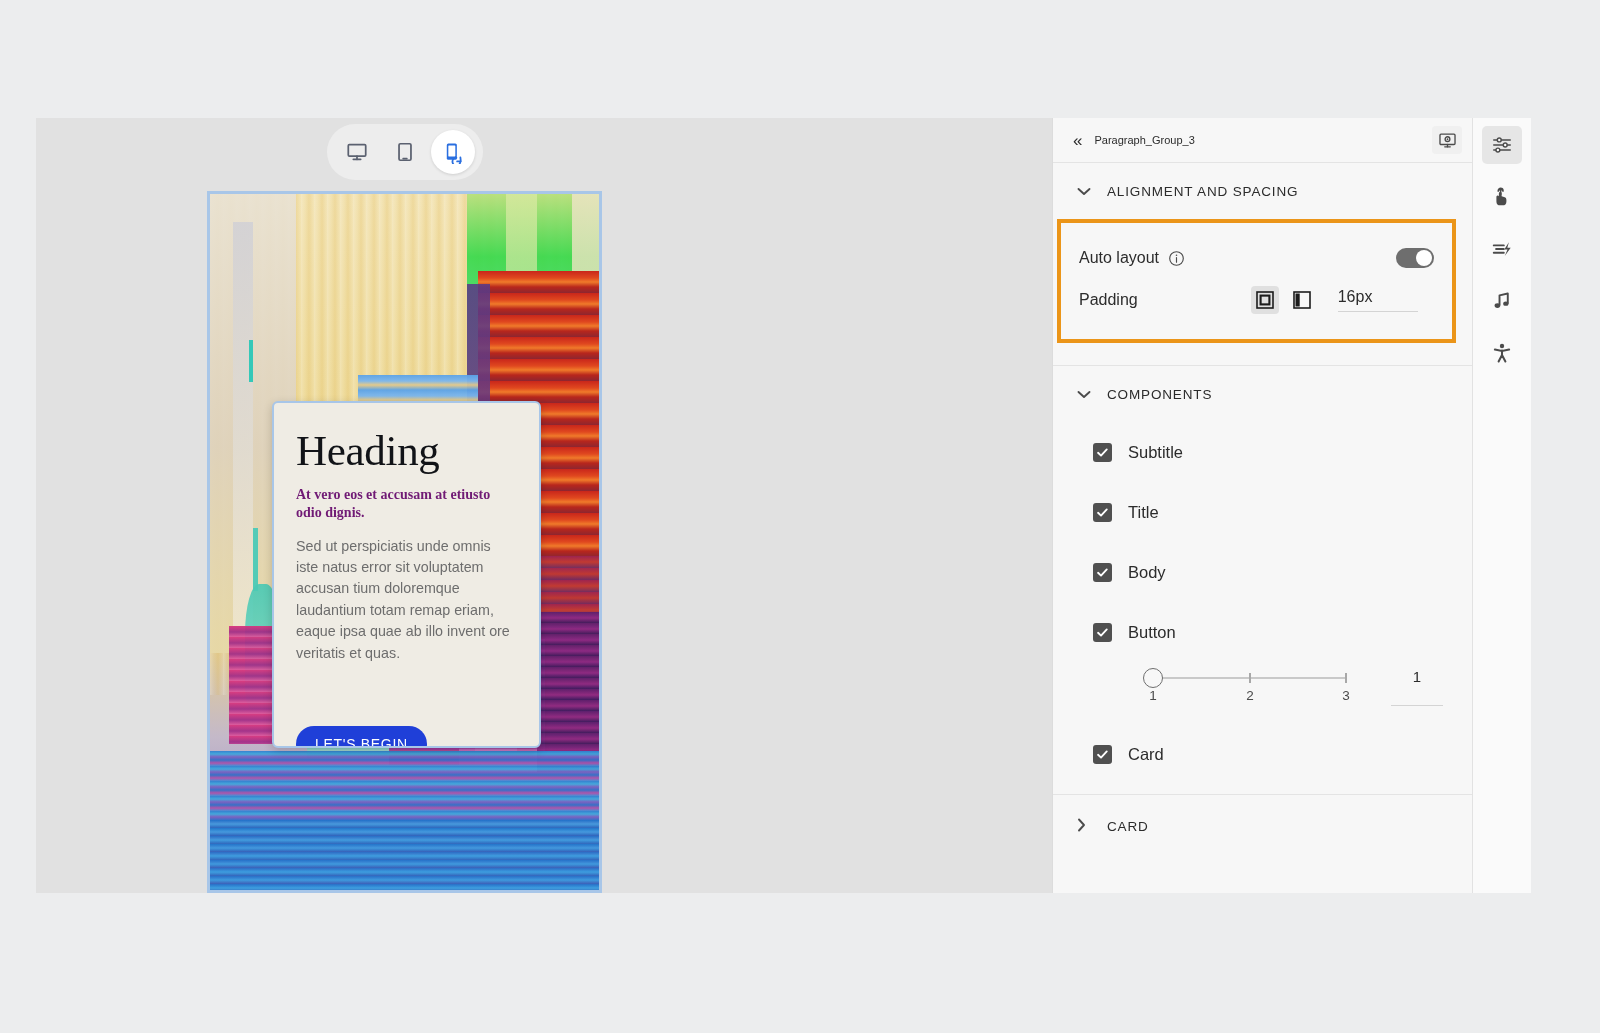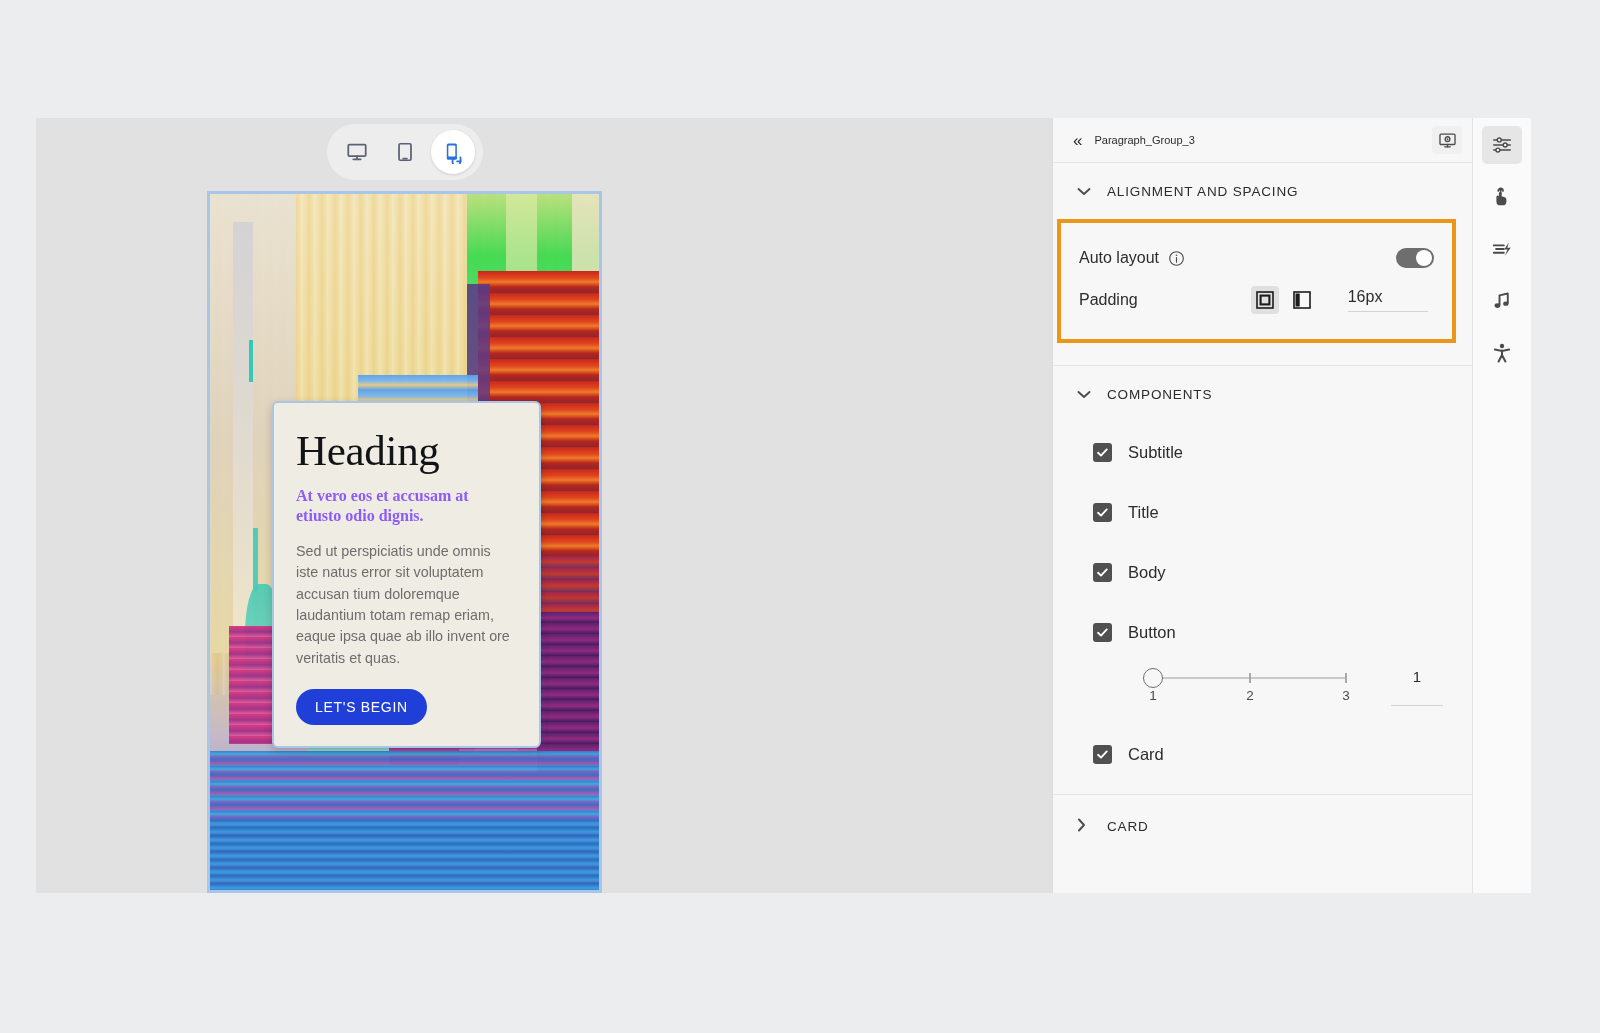--- a/index.html
+++ b/index.html
@@ -72,41 +72,42 @@
   }
   .card-heading {
     font-family: "Liberation Serif", serif;
     font-size: 43px; line-height: 1.04;
     color: #111317; letter-spacing: -0.3px;
     margin-bottom: 12px;
   }
   .card-subtitle {
     font-family: "Liberation Serif", serif;
     font-weight: bold;
-    font-size: 16px; line-height: 1.28;
-    color: #8b5cf6;
+    font-size: 14px; line-height: 1.28;
+    color: #701a75;
     margin-bottom: 14px;
   }
   .card-body {
     font-family: "Liberation Sans", sans-serif;
     font-size: 14.3px; line-height: 1.5;
     color: #6d6d6d;
     margin-bottom: 20px;
   }
   .card-button {
     display: inline-block;
     background: #1f3fd8;
     color: #ffffff;
     font-size: 14px;
     letter-spacing: .7px;
     padding: 10px 19px;
     border-radius: 18px;
     border: none;
     cursor: pointer;
     font-family: "Liberation Sans", sans-serif;
+    margin-top: 42px;
   }
 
   
   .panel {
     width: 420px; height: 775px;
     background: #f7f7f7;
     border-left: 1px solid #dcdcdc;
     display: flex; flex-direction: column;
     overflow: hidden;
   }
@@ -186,21 +187,21 @@
 
   .pad-icons { display: flex; align-items: center; gap: 9px; margin-left: 113px; }
   .pad-btn {
     width: 28px; height: 28px;
     border-radius: 4px;
     display: flex; align-items: center; justify-content: center;
     cursor: pointer;
   }
   .pad-btn.selected { background: #e0e0e0; }
   .pad-value {
-    margin-left: 32px;
+    margin-left: 22px;
     font-size: 16px; color: #2c2c2c;
     min-width: 80px;
     border-bottom: 1px solid #d4d4d4;
     padding-bottom: 5px;
     cursor: text;
   }
 
   .divider { height: 1px; background: #e4e4e4; margin-top: 22px; }
 
   

